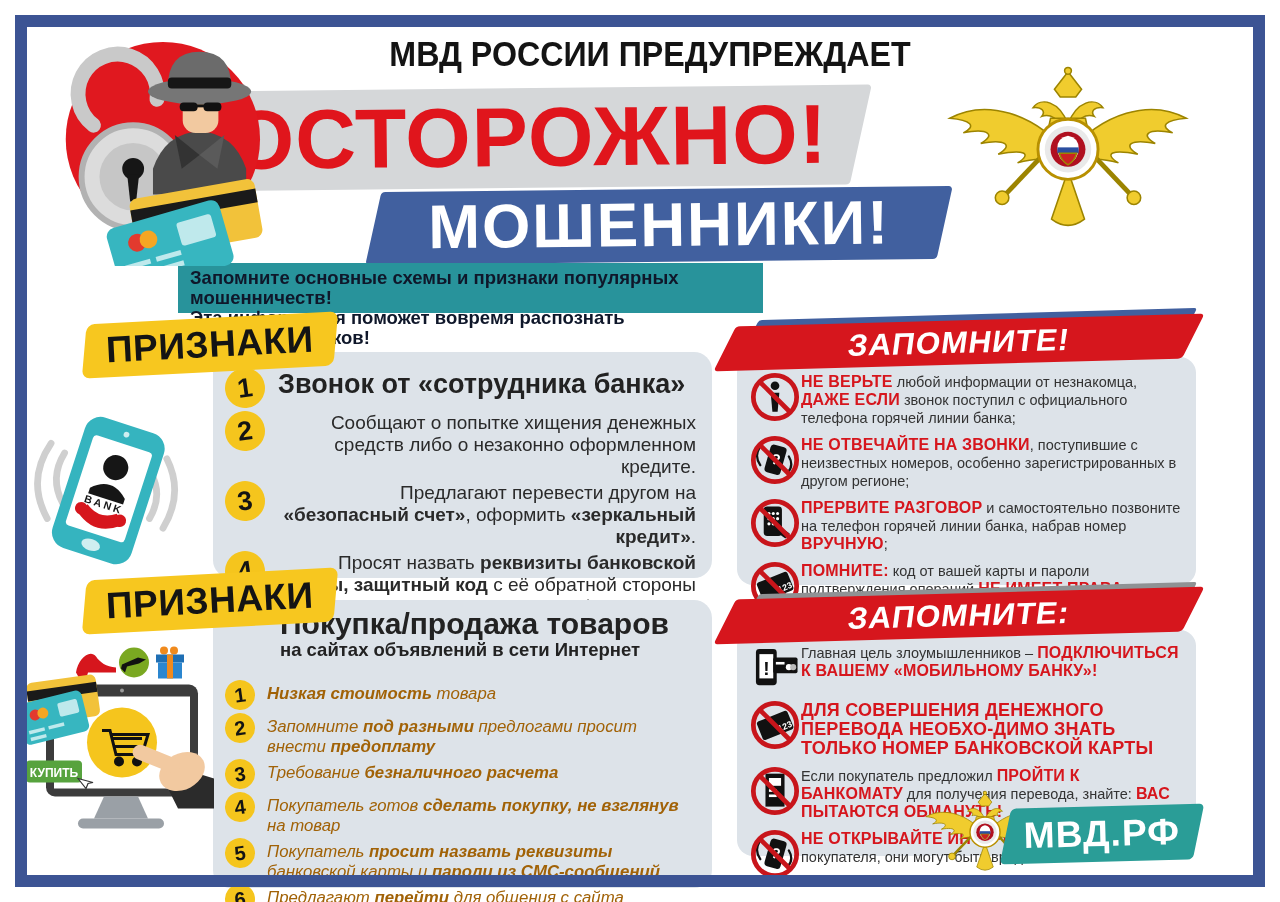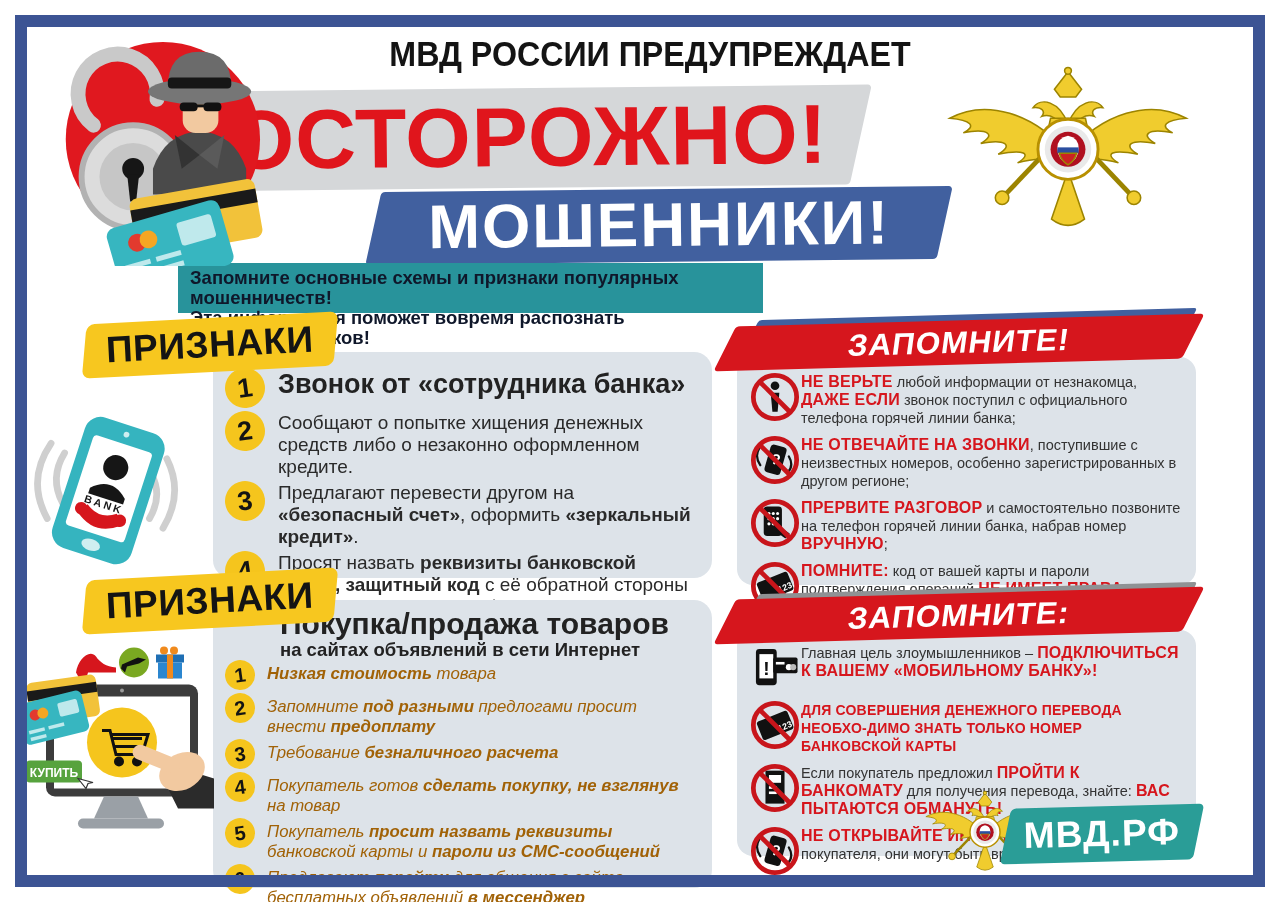--- a/index.html
+++ b/index.html
@@ -28,45 +28,45 @@
   #tag2{left:84px;top:574px;}
 
   
   .panelL{background:#dde3e9;border-radius:18px;z-index:5;}
   #panel-calls{left:213px;top:352px;width:499px;height:226px;padding:16px 16px 10px 12px;}
   #panel-goods{left:213px;top:600px;width:499px;height:288px;padding:8px 14px 8px 12px;}
   .prow{display:flex;align-items:flex-start;margin-bottom:3px;}
   .pnum{flex:0 0 40px;width:40px;height:40px;border-radius:50%;background:#f5c51d;color:#141414;
         font-weight:800;font-size:27px;display:flex;align-items:center;justify-content:center;margin-right:13px;transform:rotate(-8deg);}
   .pnum.small{flex:0 0 30px;width:30px;height:30px;font-size:20px;margin-right:12px;}
-  .ptxt{font-size:19px;line-height:22px;color:#2a2a2a;padding-top:1px;}
+  .ptxt{font-size:19px;line-height:22px;color:#2a2a2a;padding-top:1px;text-align:right;}
   .ptitle{font-size:27px;line-height:30px;font-weight:700;color:#222;display:block;}
   .goods-title{font-size:30px;line-height:32px;font-weight:700;color:#222;margin-left:55px;}
-  .goods-sub{font-size:18.5px;line-height:20px;font-weight:700;color:#222;margin-left:55px;margin-bottom:0;}
+  .goods-sub{font-size:18.5px;line-height:20px;font-weight:700;color:#222;margin-left:55px;margin-bottom:20px;}
   .gtxt{font-size:16.8px;line-height:19.5px;color:#a16207;padding-top:4px;font-style:italic;}
   .b{font-weight:700;}
   .r{color:#d6161d;font-weight:800;}
 
   
   .ban-back{height:24px;transform:skewX(-28deg) rotate(-1.6deg);z-index:4;border-radius:3px;}
   .ban-red{height:45px;background:#d6161d;transform:skewX(-28deg) rotate(-1.6deg);z-index:5;border-radius:4px;display:flex;align-items:center;justify-content:center;}
   .ban-red span{transform:skewX(20deg);color:#fff;font-weight:800;font-size:31px;letter-spacing:1px;}
   #ban1-back{left:756px;top:314px;width:432px;background:#41609f;}
   #ban1{left:728px;top:320px;width:462px;}
   #ban2-back{left:756px;top:588px;width:432px;background:#8f9294;}
   #ban2{left:728px;top:593px;width:462px;}
 
   
   .panelR{background:#dde3e9;border-radius:16px;z-index:3;}
   #panel-rem1{left:737px;top:357px;width:459px;height:228px;padding:16px 12px 8px 64px;}
   #panel-rem2{left:737px;top:630px;width:459px;height:226px;padding:14px 10px 8px 64px;}
   .rrow{position:relative;margin-bottom:9px;min-height:48px;}
   .rtxt{font-size:14.5px;line-height:18px;color:#333;}
   .rtxt .r{font-size:16px;letter-spacing:0.2px;}
-  .rtxt.allcaps .r{font-size:14px;}
+  .rtxt.allcaps .r{font-size:18px;}
   .ricon{position:absolute;left:-52px;top:-2px;width:52px;height:52px;}
 
   
   #site-badge{left:1006px;top:806px;width:192px;height:56px;background:#2a9d97;transform:skewX(-13deg) rotate(-1.5deg);z-index:6;border-radius:5px;display:flex;align-items:center;justify-content:center;}
   #site-badge span{transform:skewX(13deg);color:#fff;font-weight:800;font-size:37px;letter-spacing:1px;}
 
   
   #ill-fraudster{left:36px;top:28px;width:228px;height:238px;z-index:4;}
   #ill-phone{left:26px;top:402px;width:164px;height:180px;z-index:6;}
   #ill-shop{left:18px;top:636px;width:200px;height:210px;z-index:6;}

